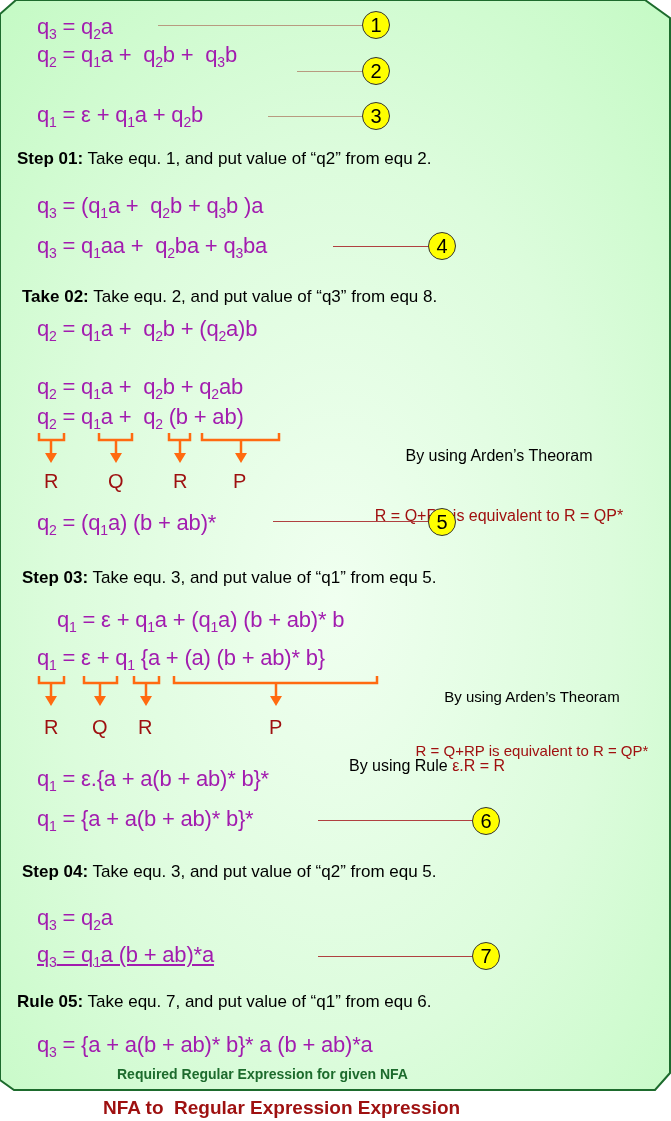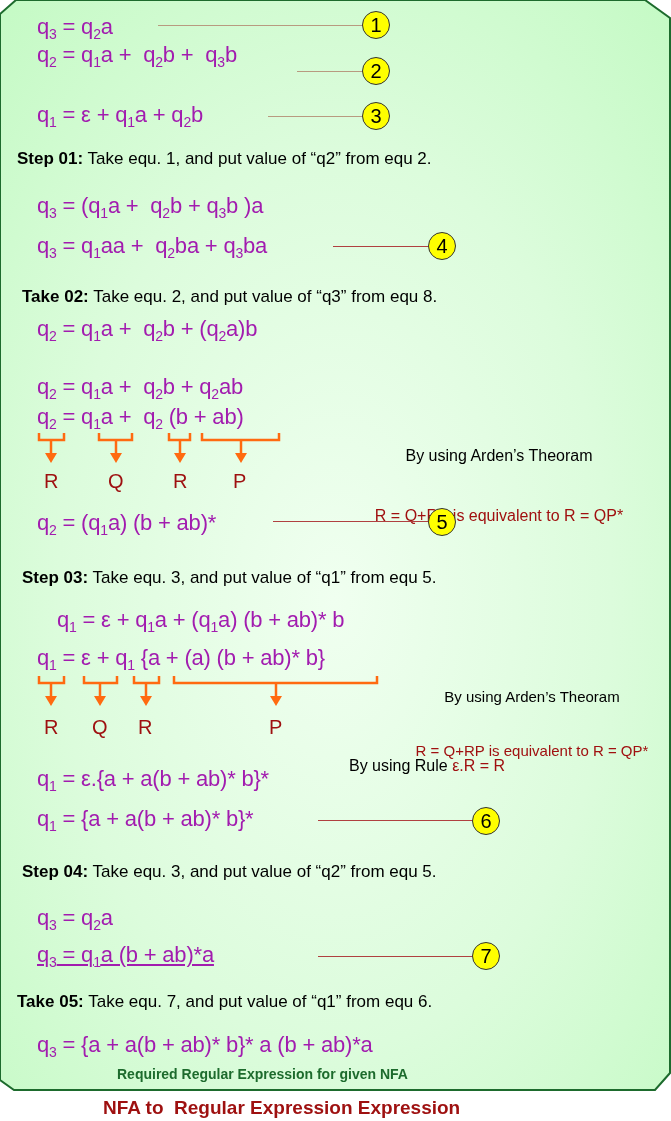--- a/index.html
+++ b/index.html
@@ -128,17 +128,17 @@
 <div class="eq" style="left:37px;top:806px;">q<sub>1</sub> = {a + a(b + ab)* b}*</div>
 <div class="conn" style="left:318px;top:820px;width:156px;background:#b04040;"></div>
 <div class="badge" style="left:472px;top:807px;">6</div>
 
 <div class="step" style="left:22px;top:862px;"><span class="lbl">Step 04:</span><span> Take equ. 3, and put value of “q2” from equ 5.</span></div>
 <div class="eq" style="left:37px;top:905px;">q<sub>3</sub> = q<sub>2</sub>a</div>
 <div class="eq" style="left:37px;top:942px;text-decoration:underline;">q<sub>3</sub> = q<sub>1</sub>a (b + ab)*a</div>
 <div class="conn" style="left:318px;top:956px;width:156px;background:#b04040;"></div>
 <div class="badge" style="left:472px;top:942px;">7</div>
 
-<div class="step" style="left:17px;top:992px;"><span class="lbl">Take 05:</span><span> Take equ. 7, and put value of “q1” from equ 6.</span></div>
+<div class="step" style="left:17px;top:992px;"><span class="lbl">Rule 05:</span><span> Take equ. 7, and put value of “q1” from equ 6.</span></div>
 <div class="eq" style="left:37px;top:1032px;">q<sub>3</sub> = {a + a(b + ab)* b}* a (b + ab)*a</div>
 <div class="result-label" style="left:117px;top:1066px;">Required Regular Expression for given NFA</div>
 
 <div class="title" style="left:103px;top:1097px;">NFA to  Regular Expression Expression</div>
 
 </body></html>

